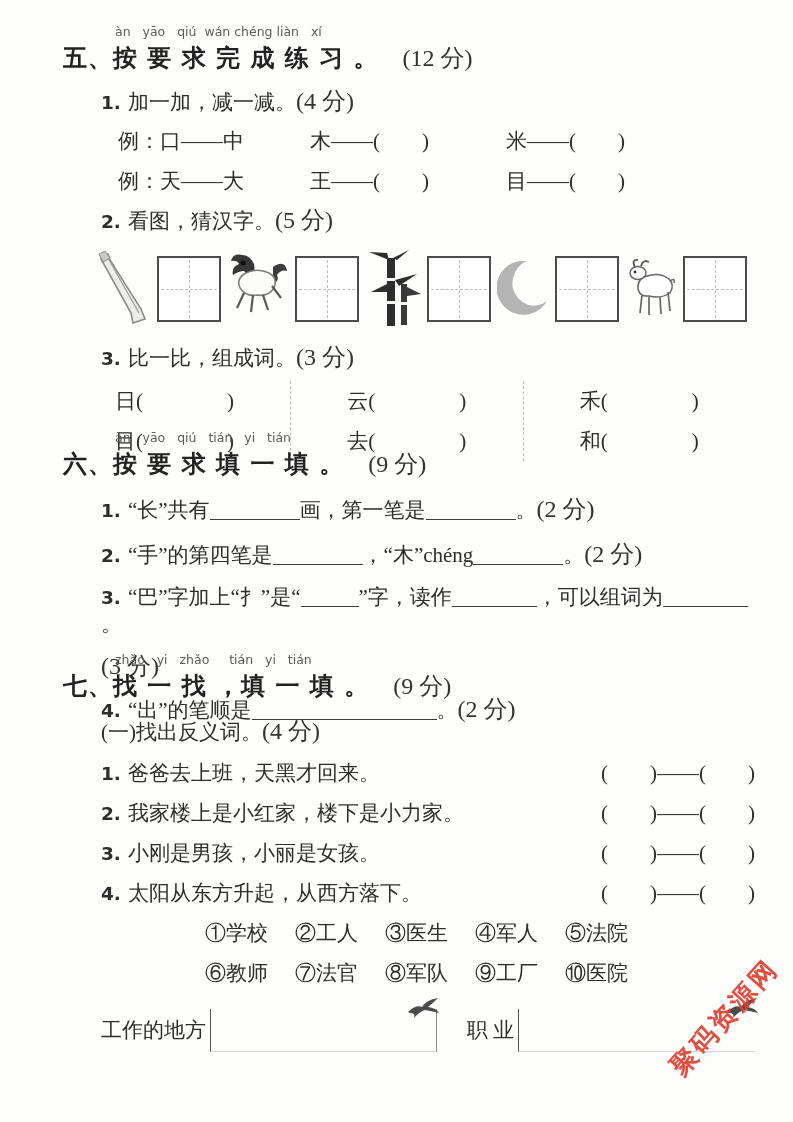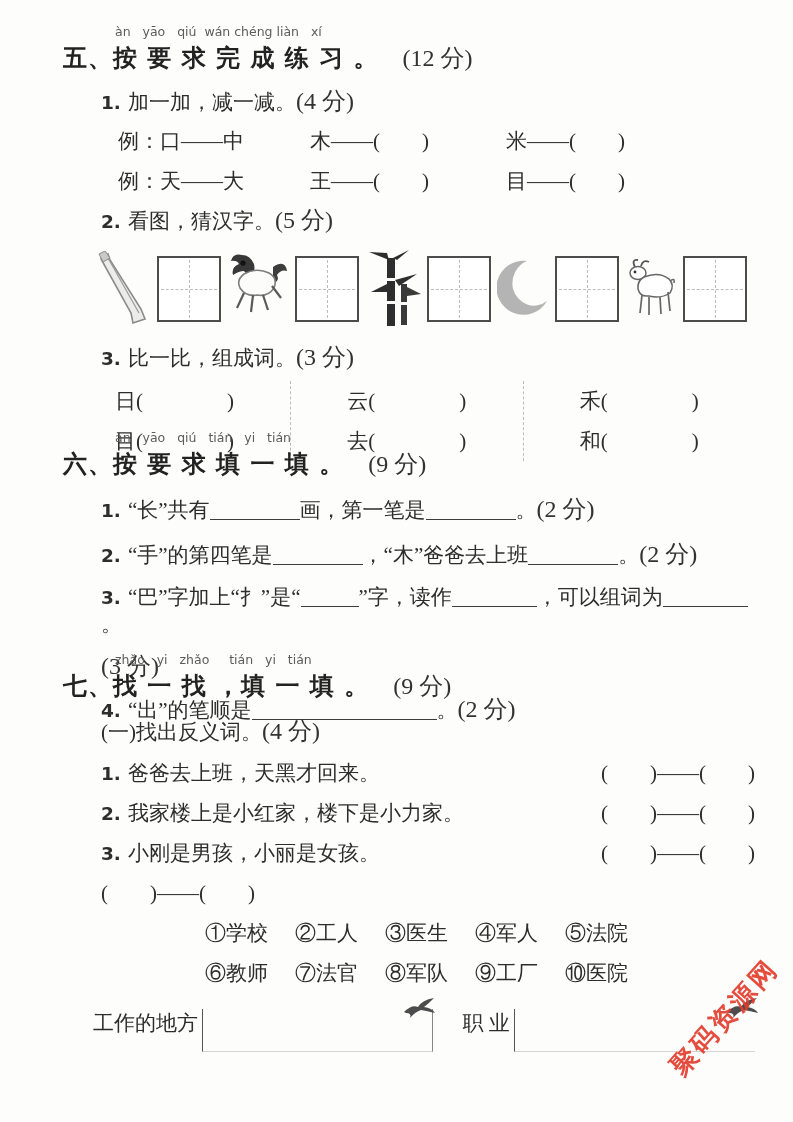--- a/index.html
+++ b/index.html
@@ -43,21 +43,21 @@
   .cmp-col div{height:40px;display:flex;align-items:center;font-size:21px;}
   
   .fill-line{margin-left:38px;font-size:21px;line-height:1.3;}
   .bk{display:inline-block;border-bottom:1.5px solid #3c3c3c;height:1.05em;vertical-align:-3px;}
   .bk58{width:58px;}.bk85{width:85px;}.bk90{width:90px;}.bk185{width:185px;}
   .mt14{margin-top:14px;}.mt12{margin-top:12px;}.mt10{margin-top:4px;}.mt6{margin-top:6px;}
   
   .opp-row{display:flex;justify-content:space-between;align-items:baseline;margin-left:38px;font-size:21px;}
   .opp-ans{flex:none;white-space:pre;}
   .word-row{margin-left:142px;font-size:21px;display:flex;gap:27px;white-space:nowrap;}
-  .cat-row{margin-left:30px;margin-top:22px;display:flex;align-items:flex-start;font-size:21px;}
+  .cat-row{margin-left:38px;margin-top:22px;display:flex;align-items:center;font-size:21px;}
   .cat-label{white-space:pre;}
   .cat-box{
     position:relative;display:inline-block;height:42px;align-self:flex-start;
     border-left:1.6px solid #555;border-right:1.4px solid #888;border-bottom:1px solid #d7d4cf;
     margin-left:4px;
   }
   .box1{width:236px;}
   .box2{width:248px;border-right:none;}
   .bird{position:absolute;top:-13px;right:-4px;}
   .cat-gap{width:30px;flex:none;}
@@ -187,21 +187,21 @@
     <div class="pinyin">àn   yāo   qiú   tián   yi   tián</div>
     <div class="sec-head">
       <span class="head-bold">六、按 要 求 填 一 填 。</span>
       <span class="score">(9 分)</span>
     </div>
 
     <div class="fill-line mt14">
       <span class="qnum">1.</span><span>“长”共有</span><span class="bk bk90"></span><span>画，第一笔是</span><span class="bk bk90"></span><span>。</span><span class="score">(2 分)</span>
     </div>
     <div class="fill-line mt14">
-      <span class="qnum">2.</span><span>“手”的第四笔是</span><span class="bk bk90"></span><span>，“木”爸爸去上班</span><span class="bk bk90"></span><span>。</span><span class="score">(2 分)</span>
+      <span class="qnum">2.</span><span>“手”的第四笔是</span><span class="bk bk90"></span><span>，“木”chéng</span><span class="bk bk90"></span><span>。</span><span class="score">(2 分)</span>
     </div>
     <div class="fill-line mt14">
       <span class="qnum">3.</span><span>“巴”字加上“扌”是“</span><span class="bk bk58"></span><span>”字，读作</span><span class="bk bk85"></span><span>，可以组词为</span><span class="bk bk85"></span><span>。</span>
     </div>
     <div class="fill-line mt12">
       <span class="score">(3 分)</span>
     </div>
     <div class="fill-line mt12">
       <span class="qnum">4.</span><span>“出”的笔顺是</span><span class="bk bk185"></span><span>。</span><span class="score">(2 分)</span>
     </div>
@@ -224,20 +224,21 @@
     </div>
     <div class="opp-row mt12">
       <span><span class="qnum">2.</span><span>我家楼上是小红家，楼下是小力家。</span></span>
       <span class="opp-ans">(　　)——(　　)</span>
     </div>
     <div class="opp-row mt12">
       <span><span class="qnum">3.</span><span>小刚是男孩，小丽是女孩。</span></span>
       <span class="opp-ans">(　　)——(　　)</span>
     </div>
     <div class="opp-row mt12">
+      <span><span class="qnum">4.</span><span>太阳从东方升起，从西方落下。</span></span>
       <span class="opp-ans">(　　)——(　　)</span>
     </div>
 
 
     <div class="word-row mt12">
       <span>①学校</span>
       <span>②工人</span>
       <span>③医生</span>
       <span>④军人</span>
       <span>⑤法院</span>

